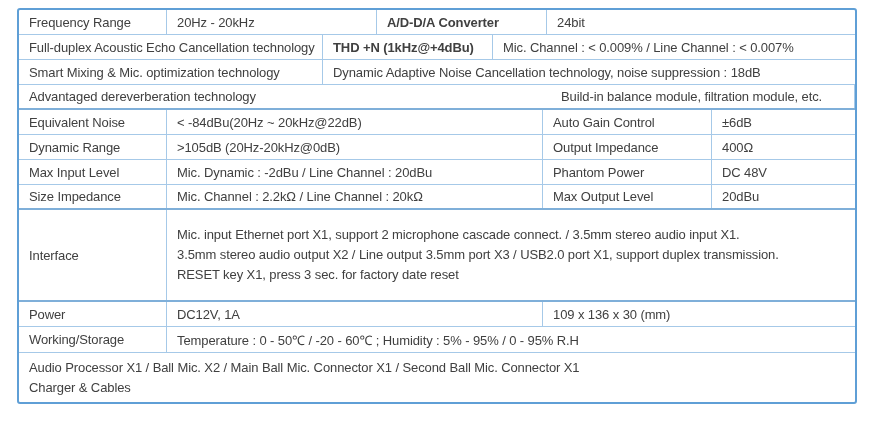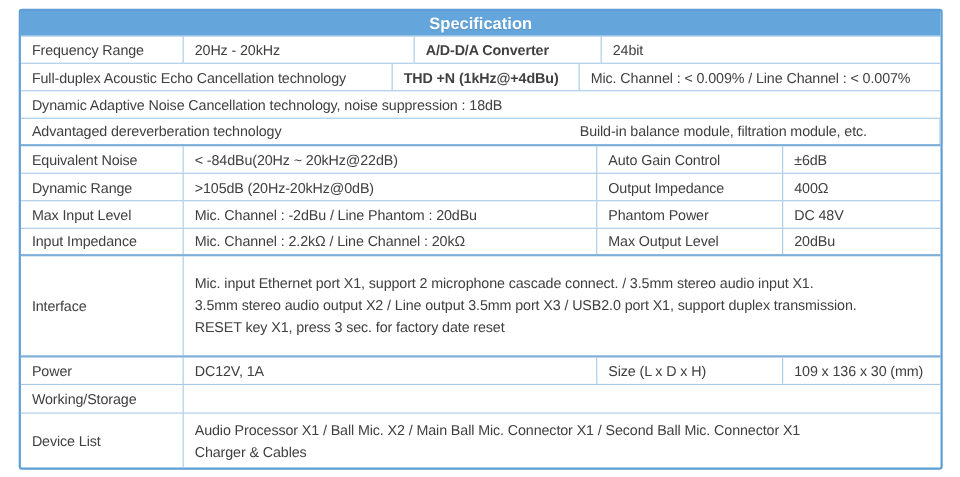--- a/index.html
+++ b/index.html
@@ -41,47 +41,45 @@
     white-space:nowrap;overflow:hidden;
   }
   .cell.grow{flex:1;border-right:none;}
   .cell.multiline{
     flex-direction:column;align-items:flex-start;justify-content:center;
   }
   .cell.multiline div{line-height:20px;white-space:nowrap;}
   .w128{width:148px;flex:none;}
   .w210{width:210px;flex:none;}
   .w170{width:170px;flex:none;font-weight:bold;}
-  .w338{width:338px;flex:none;}
+  .w338{width:304px;flex:none;}
   .w376{width:376px;flex:none;}
   .w169{width:169px;flex:none;}
 </style>
 </head>
 <body>
 
 <div class="tbl">
 
-  <div class="thead">
-    <span>Specification</span>
-  </div>
 
   <div class="row h25">
     <div class="cell w128">Frequency Range</div>
     <div class="cell w210">20Hz - 20kHz</div>
     <div class="cell w170">A/D-D/A Converter</div>
     <div class="cell grow">24bit</div>
   </div>
 
   <div class="row h25">
     <div class="cell w338">Full-duplex Acoustic Echo Cancellation technology</div>
     <div class="cell w170">THD +N (1kHz@+4dBu)</div>
     <div class="cell grow">Mic. Channel : &lt; 0.009%  /  Line Channel : &lt; 0.007%</div>
   </div>
 
   <div class="row h25">
+    <div class="cell w338">Smart Mixing &amp; Mic. optimization technology</div>
     <div class="cell grow">Dynamic Adaptive Noise Cancellation technology, noise suppression : 18dB</div>
   </div>
 
   <div class="row h25 sect">
     <div class="cell grow">Advantaged dereverberation technology</div>
     <div class="cell w338">Build-in balance module, filtration module, etc.</div>
   </div>
 
   <div class="row h25">
     <div class="cell w128">Equivalent Noise</div>
@@ -92,53 +90,52 @@
 
   <div class="row h25">
     <div class="cell w128">Dynamic Range</div>
     <div class="cell w376">&gt;105dB (20Hz-20kHz@0dB)</div>
     <div class="cell w169">Output Impedance</div>
     <div class="cell grow">400Ω</div>
   </div>
 
   <div class="row h25">
     <div class="cell w128">Max Input Level</div>
-    <div class="cell w376">Mic. Channel : -2dBu  /  Line Phantom : 20dBu</div>
+    <div class="cell w376">Mic. Dynamic : -2dBu  /  Line Channel : 20dBu</div>
     <div class="cell w169">Phantom Power</div>
     <div class="cell grow">DC 48V</div>
   </div>
 
   <div class="row h25 sect">
-    <div class="cell w128">Input Impedance</div>
+    <div class="cell w128">Size Impedance</div>
     <div class="cell w376">Mic. Channel : 2.2kΩ  /  Line Channel : 20kΩ</div>
     <div class="cell w169">Max Output Level</div>
     <div class="cell grow">20dBu</div>
   </div>
 
   <div class="row h92 sect">
     <div class="cell w128">Interface</div>
     <div class="cell grow multiline">
       <div>Mic. input Ethernet port X1, support 2 microphone cascade connect.  /  3.5mm stereo audio input X1.</div>
       <div>3.5mm stereo audio output X2  /  Line output 3.5mm port X3  /  USB2.0 port X1, support duplex transmission.</div>
       <div>RESET key X1, press 3 sec. for factory date reset</div>
     </div>
   </div>
 
   <div class="row h25">
     <div class="cell w128">Power</div>
     <div class="cell w376">DC12V, 1A</div>
-    <div class="cell w169">Size (L x D x H)</div>
     <div class="cell grow">109 x 136 x 30 (mm)</div>
   </div>
 
   <div class="row h26">
     <div class="cell w128">Working/Storage</div>
+    <div class="cell grow">Temperature : 0 - 50℃ / -20 - 60℃ ; Humidity : 5% - 95%  / 0 - 95% R.H</div>
   </div>
 
   <div class="row h49 last">
-    <div class="cell w128">Device List</div>
     <div class="cell grow multiline">
       <div>Audio Processor X1  /  Ball Mic. X2  /  Main Ball Mic. Connector X1  /  Second Ball Mic. Connector X1</div>
       <div>Charger &amp; Cables</div>
     </div>
   </div>
 
 </div>
 
 </body></html>

